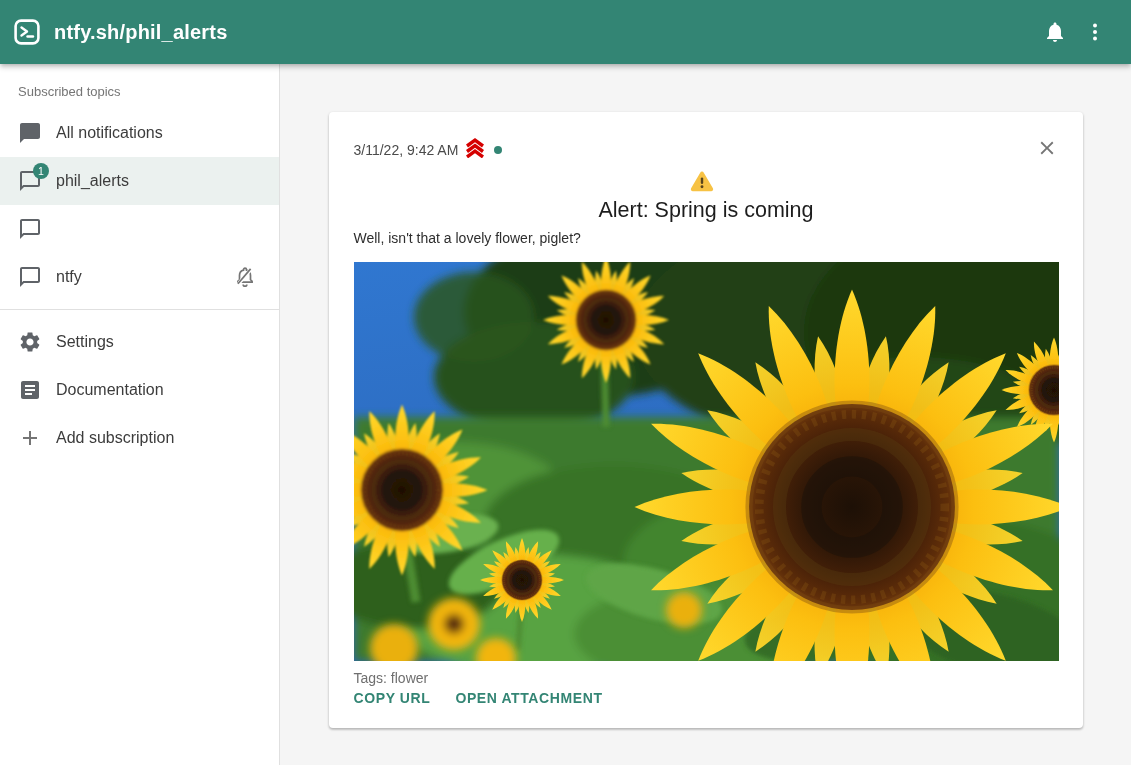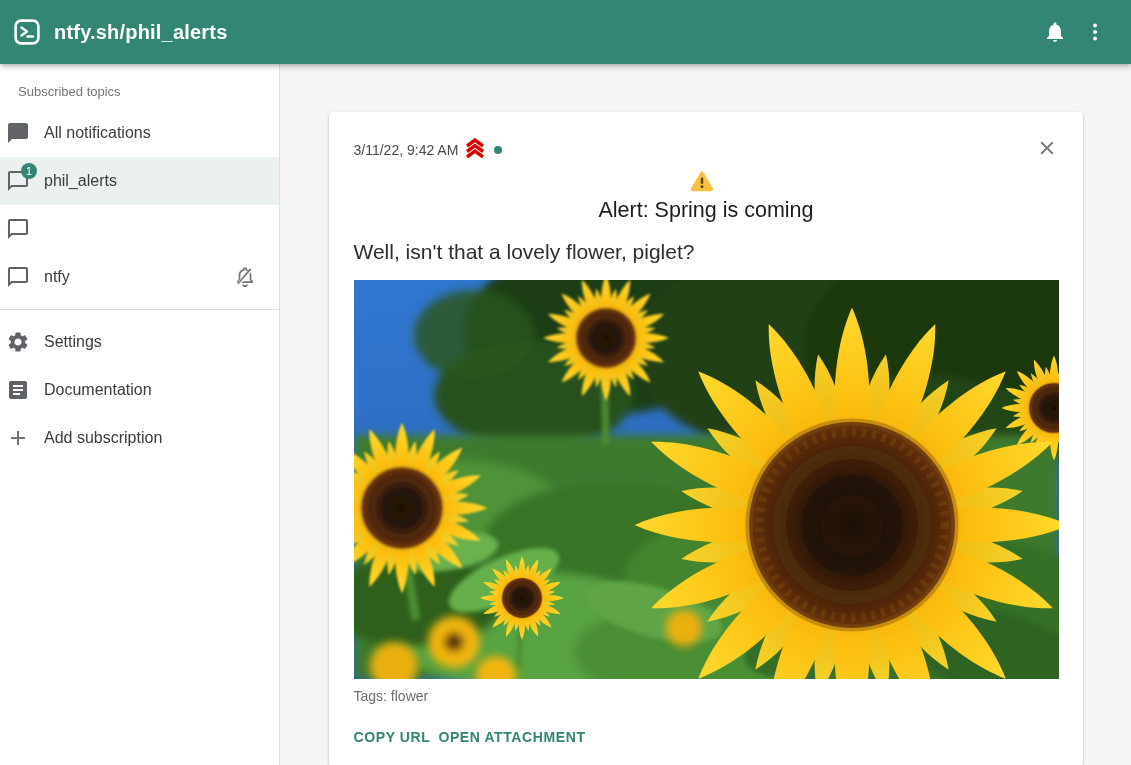--- a/index.html
+++ b/index.html
@@ -16,21 +16,21 @@
   .iconbtn { width:40px; height:40px; display:flex; align-items:center; justify-content:center;
              border:none; background:transparent; cursor:pointer; }
 
   
   .layout { display:flex; height:716px; }
   .sidebar { width:280px; background:#fff; border-right:1px solid #e0e0e0; padding-top:8px; }
   .main { flex:1; background:#f5f5f5; overflow:hidden; }
 
   
   .section-label { padding:12px 16px 10px 18px; font-size:13px; color:#757575; }
-  .nav-item { height:48px; display:flex; align-items:center; padding:0 16px 0 6px; cursor:pointer; }
+  .nav-item { height:48px; display:flex; align-items:center; padding:0 16px 0 18px; cursor:pointer; }
   .nav-item.selected { background:#ebf1ef; }
   .nav-icon { position:relative; width:24px; height:24px; flex:0 0 auto; }
   .nav-label { margin-left:14px; font-size:16px; color:#3c3c3c; flex:1;
                white-space:nowrap; overflow:hidden; }
   .badge { position:absolute; top:-6px; right:-7px; min-width:16px; height:16px;
            border-radius:8px; background:#338574; color:#fff; font-size:10.5px;
            display:flex; align-items:center; justify-content:center; padding:0 2px; }
   .trail-icon { width:24px; height:24px; margin-right:6px; flex:0 0 auto; }
   .divider { border-top:1px solid #e0e0e0; margin:8px 0; }
 
@@ -39,24 +39,24 @@
           box-shadow:0 1px 3px rgba(0,0,0,.2), 0 2px 2px rgba(0,0,0,.12);
           padding:26px 24px 18px 25px; position:relative; }
   .close-btn { position:absolute; top:22px; right:22px; width:28px; height:28px;
                border:none; background:transparent; cursor:pointer;
                display:flex; align-items:center; justify-content:center; }
   .meta-row { display:flex; align-items:center; font-size:14px; color:#4a4a4a; }
   .meta-row .prio { margin-left:6px; }
   .unread-dot { width:8px; height:8px; border-radius:50%; background:#338574; margin-left:8px; }
   .card-title { margin-top:9px; font-size:21.5px; color:#1d1d1d; display:flex; align-items:center;flex-direction:column; }
   .card-title .warn { margin-right:8px; flex:0 0 auto; }
-  .card-body { margin-top:17px; font-size:21px; color:#2e2e2e; }
+  .card-body { margin-top:7px; font-size:14px; color:#2e2e2e; }
   .attach-img { display:block; margin-top:16px; width:705px; height:399px; background:#2f74cc; }
   .tags-line { margin-top:9px; font-size:14px; color:#6f6f6f; }
-  .actions { margin-top:21px; display:flex; gap:8px; }
+  .actions { display:flex; gap:25px; }
   .action-btn { border:none; background:transparent; color:#338574; font-size:14px;
                 font-weight:bold; letter-spacing:.6px; cursor:pointer; padding:4px 0;
                 font-family:"Liberation Sans", sans-serif; }
 </style>
 </head>
 <body>
 
 <header class="appbar">
   <span class="logo">
     <svg viewBox="0 0 26 26" width="26" height="26">

